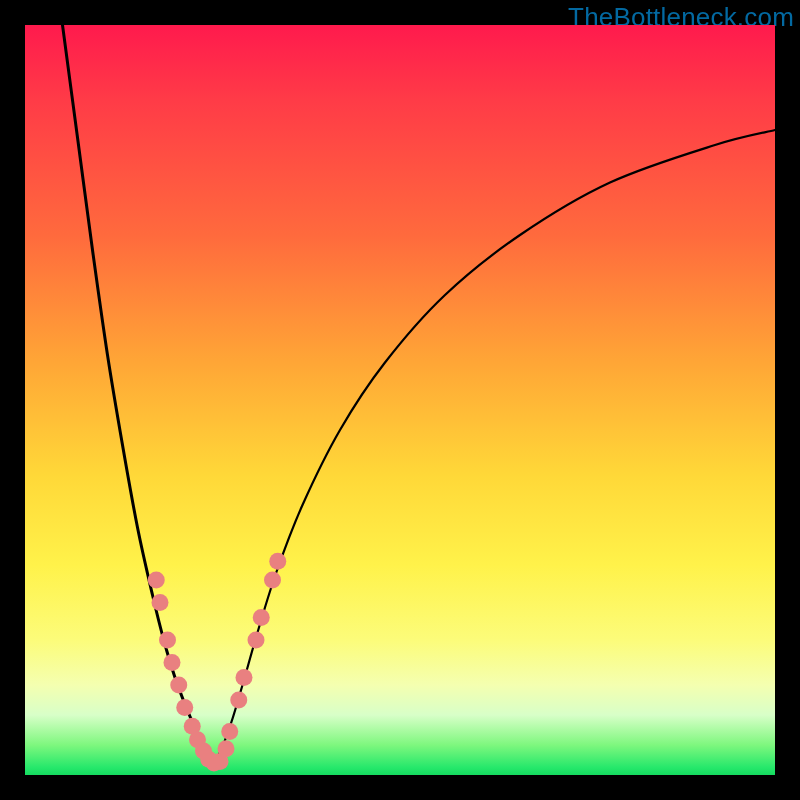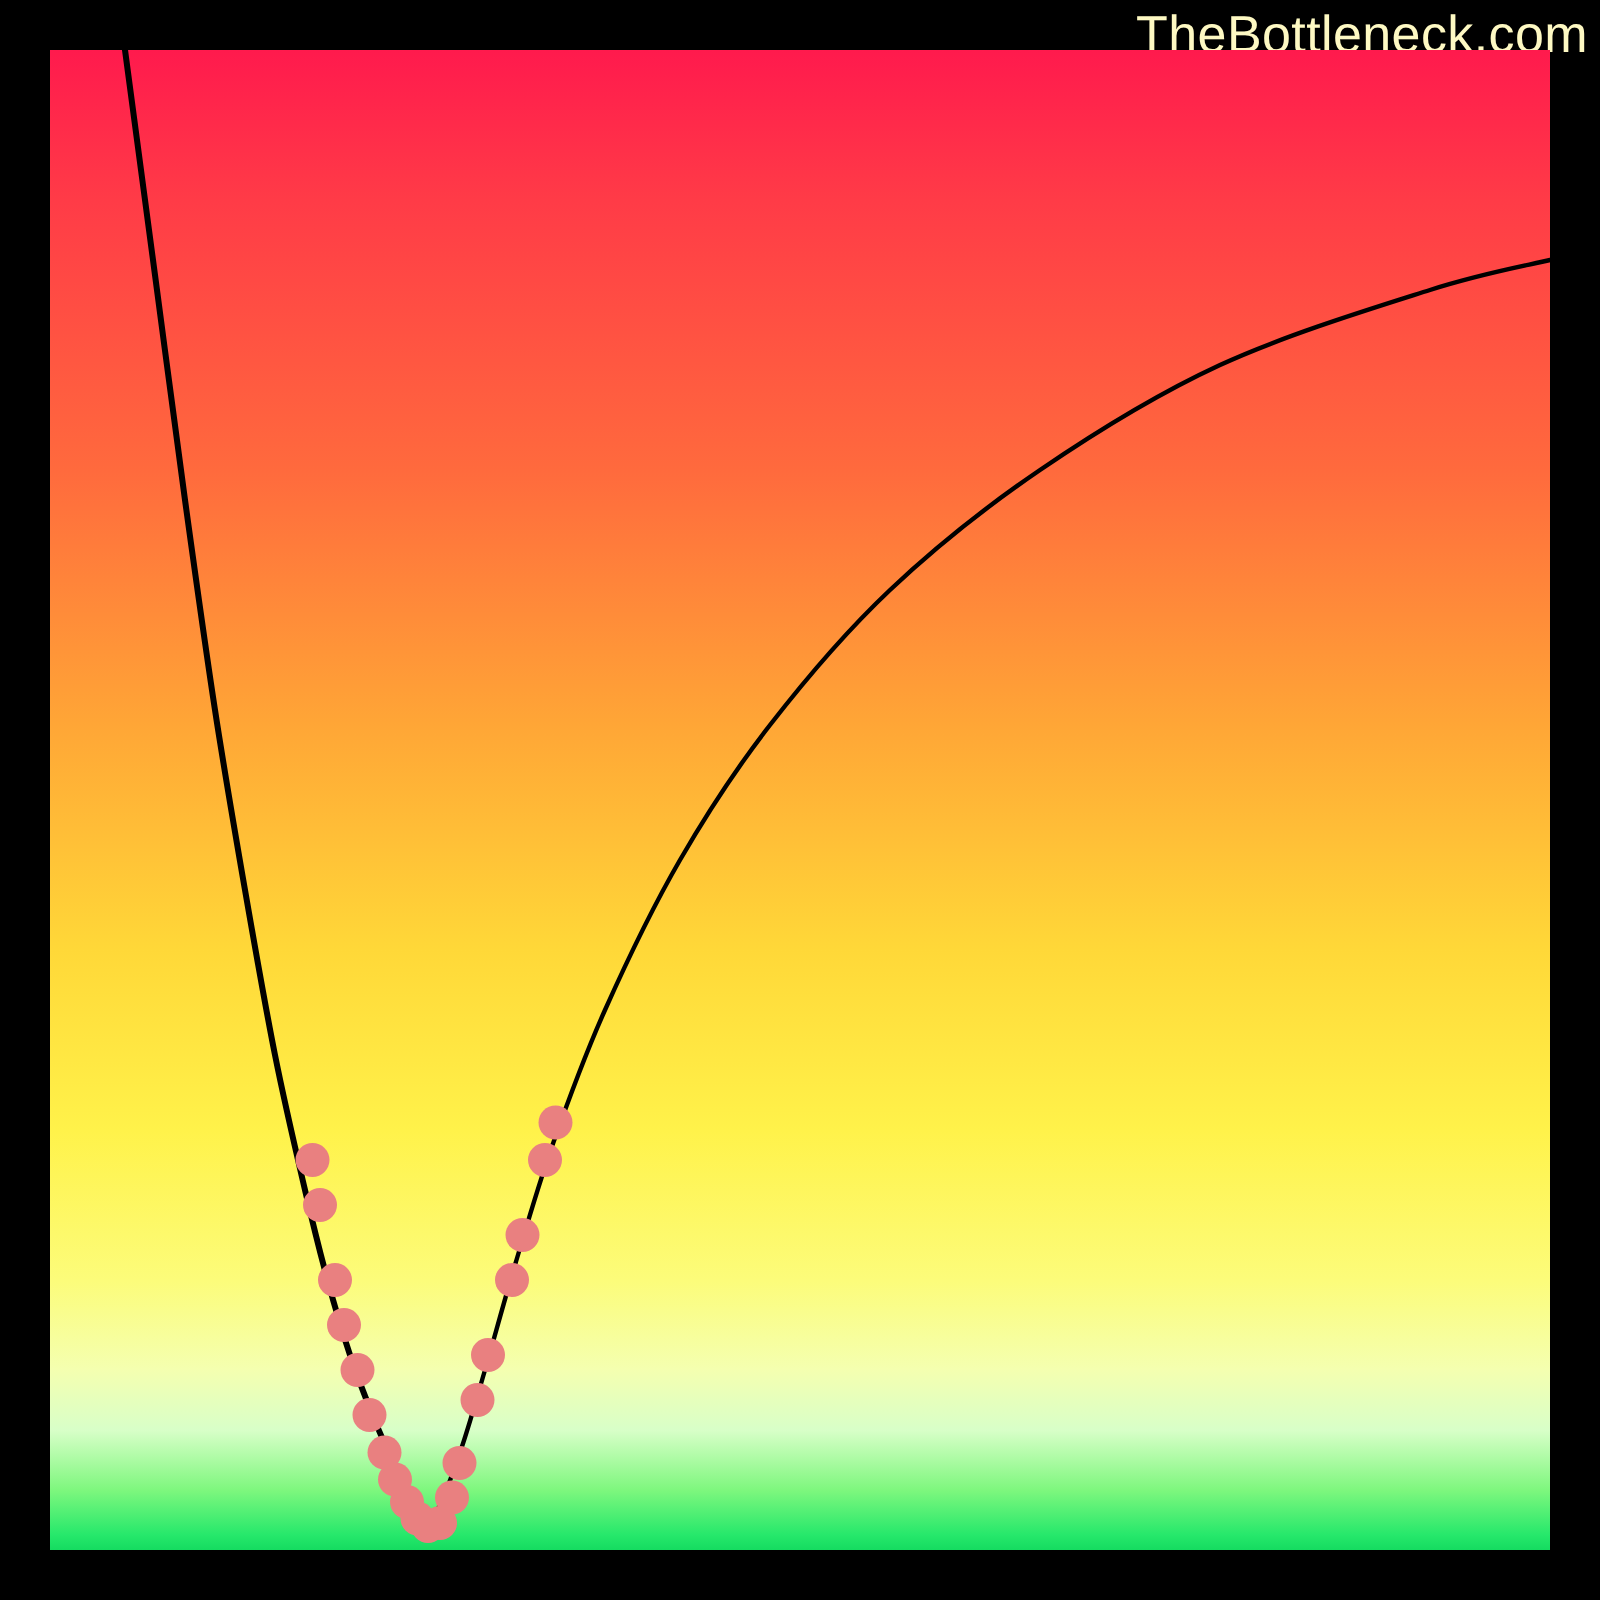--- a/index.html
+++ b/index.html
@@ -38,21 +38,21 @@
       #d8ffc8 92%,
       #7ef77e 96%,
       #26e86b 99%,
       #15db60 100%
     );
   }
   .watermark {
     position: absolute;
     top: 2px;
     right: 6px;
-    color: #fef9c3;
+    color: #0369a1;
     font-size: 26px;
     letter-spacing: 0.2px;
     font-weight: 400;
     user-select: none;
   }
   svg.curves {
     position: absolute;
     left: 0;
     top: 0;
     width: 750px;

